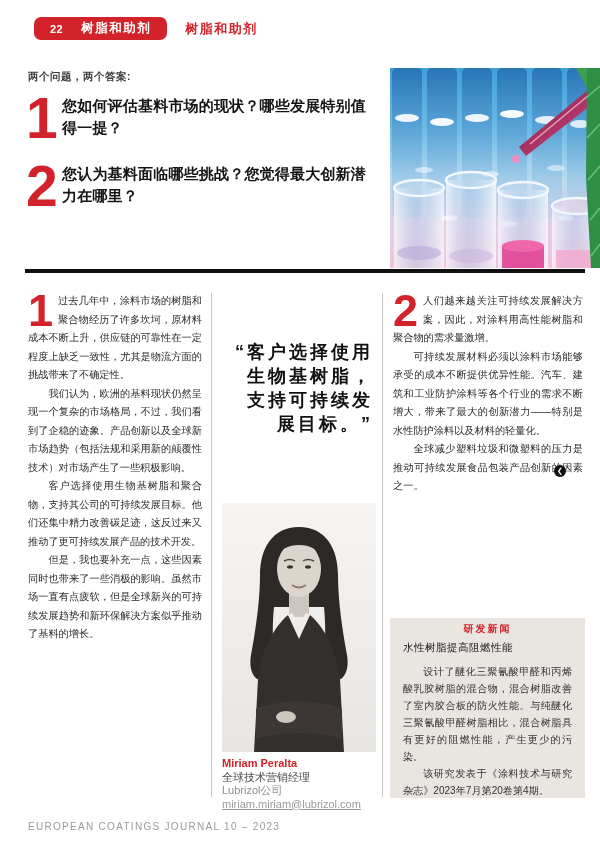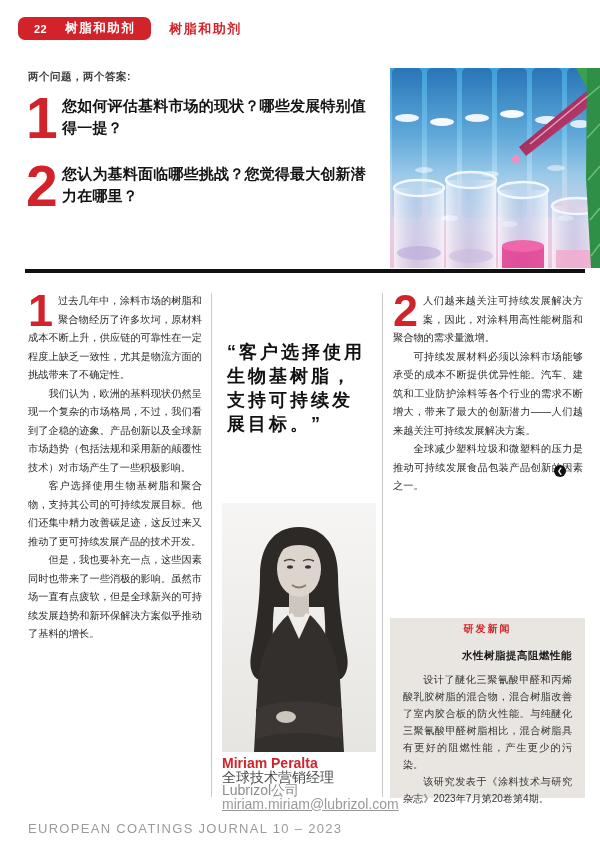--- a/index.html
+++ b/index.html
@@ -3,21 +3,21 @@
 <meta charset="utf-8">
 <style>
   :root{ --red:#d2232a; }
   html,body{margin:0;padding:0;background:#ffffff;}
   .page{position:relative;width:600px;height:849px;background:#fff;overflow:hidden;
         font-family:"Liberation Sans","DejaVu Sans",sans-serif;color:#1c1c1c;}
 
   
   .header{position:absolute;top:17px;left:18px;height:23px;display:flex;align-items:center;}
   .pill{background:var(--red);color:#fff;border-radius:7px;height:23px;display:flex;align-items:center;
-        padding:0 16px;font-weight:bold;}
+        padding:0 16px;font-weight:bold;margin-left:16px;}
   .pagenum{font-size:11px;margin-right:18px;letter-spacing:.5px;}
   .section{font-size:12.5px;letter-spacing:1.5px;}
   .topic{color:var(--red);font-weight:bold;font-size:13px;margin-left:18px;letter-spacing:1.5px;}
 
   .intro{position:absolute;top:70px;left:28px;font-size:10.5px;font-weight:bold;color:#3a3a3a;letter-spacing:.5px;}
 
   
   .question{position:absolute;left:26px;display:flex;}
   .q1{top:95px;} .q2{top:163px;}
   .qnum{color:var(--red);font-size:57px;font-weight:bold;line-height:46px;width:36px;flex:none;letter-spacing:-2px;}
@@ -33,44 +33,44 @@
   .col{position:absolute;top:292px;font-size:10.2px;line-height:18.5px;text-align:justify;color:#2a2a2a;}
   .col p{margin:0;text-indent:2em;}
   .col p.lead{text-indent:0;}
   .left-col{left:28px;width:174px;}
   .right-col{left:393px;width:190px;}
   .dropcap{float:left;color:var(--red);font-size:45px;line-height:36px;font-weight:bold;margin:1px 6px 0 0;letter-spacing:-1px;}
 
   .vdiv{position:absolute;width:1px;background:#c9c9c9;top:293px;height:504px;}
   .vdiv-left{left:211px;} .vdiv-right{left:382px;}
 
-  .quote{position:absolute;left:227px;top:340px;width:146px;text-align:left;font-weight:bold;
+  .quote{position:absolute;left:227px;top:340px;width:146px;text-align:right;font-weight:bold;
          font-size:18px;line-height:24px;letter-spacing:3px;color:#111;}
 
   .portrait{position:absolute;left:222px;top:503px;width:154px;height:249px;}
   .portrait svg{display:block;width:154px;height:249px;}
 
-  .caption{position:absolute;left:222px;top:757px;width:158px;font-size:14px;line-height:13.5px;}
+  .caption{position:absolute;left:222px;top:757px;width:158px;font-size:11px;line-height:13.5px;}
   .cap-name{color:var(--red);font-weight:bold;}
   .cap-role{color:#4a4a4a;}
   .cap-company{color:#8e8e8e;}
   .cap-email{color:#9a9a9a;text-decoration:underline;cursor:pointer;}
 
   .endmark{position:absolute;left:554px;top:465px;width:12px;height:12px;border-radius:50%;
            background:#111;color:#fff;font-size:7px;line-height:12px;text-align:center;font-weight:bold;}
 
   
   .newsbox{position:absolute;left:390px;top:618px;width:195px;height:180px;background:#e9e6e1;
            box-sizing:border-box;padding:4px 13px 0;}
   .news-label{color:var(--red);font-weight:bold;font-size:10px;text-align:center;letter-spacing:2px;}
-  .news-heading{font-weight:bold;font-size:10.5px;text-align:right;margin-top:13px;color:#181818;letter-spacing:.5px;}
+  .news-heading{font-weight:normal;font-size:10.5px;text-align:left;margin-top:5px;color:#181818;letter-spacing:.5px;}
   .news-body{margin-top:8px;font-size:10.1px;line-height:17px;text-align:justify;color:#333;}
   .news-body p{margin:0;text-indent:2em;}
 
-  .footer{position:absolute;left:28px;top:821px;font-size:13px;letter-spacing:1.3px;color:#9b9b9b;}
+  .footer{position:absolute;left:28px;top:821px;font-size:10px;letter-spacing:1.3px;color:#9b9b9b;}
 </style>
 </head>
 <body>
 
 <div class="page">
 
   <div class="header">
     <div class="pill">
       <span class="pagenum">22</span>
       <span class="section">树脂和助剂</span>
@@ -230,21 +230,21 @@
     <div class="cap-name">Miriam Peralta</div>
     <div class="cap-role">全球技术营销经理</div>
     <div class="cap-company">Lubrizol公司</div>
     <div class="cap-email">miriam.miriam@lubrizol.com</div>
   </div>
 
   <div class="col right-col">
     <p class="lead">
       <span class="dropcap">2</span><span>人们越来越关注可持续发展解决方案，因此，对涂料用高性能树脂和聚合物的需求量激增。</span>
     </p>
-    <p>可持续发展材料必须以涂料市场能够承受的成本不断提供优异性能。汽车、建筑和工业防护涂料等各个行业的需求不断增大，带来了最大的创新潜力——人们越来越关注可持续发展解决方案。</p>
+    <p>可持续发展材料必须以涂料市场能够承受的成本不断提供优异性能。汽车、建筑和工业防护涂料等各个行业的需求不断增大，带来了最大的创新潜力——特别是水性防护涂料以及材料的轻量化。</p>
     <p>全球减少塑料垃圾和微塑料的压力是推动可持续发展食品包装产品创新的因素之一。</p>
   </div>
 
   <span class="endmark">❮</span>
 
   <div class="newsbox">
     <div class="news-label">研发新闻</div>
     <div class="news-heading">水性树脂提高阻燃性能</div>
     <div class="news-body">
       <p>设计了醚化三聚氰酸甲醛和丙烯酸乳胶树脂的混合物，混合树脂改善了室内胶合板的防火性能。与纯醚化三聚氰酸甲醛树脂相比，混合树脂具有更好的阻燃性能，产生更少的污染。</p>

